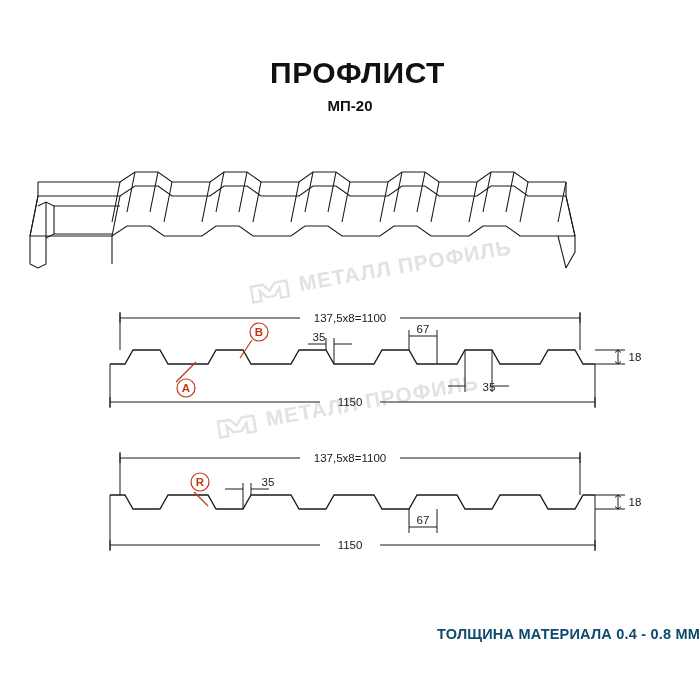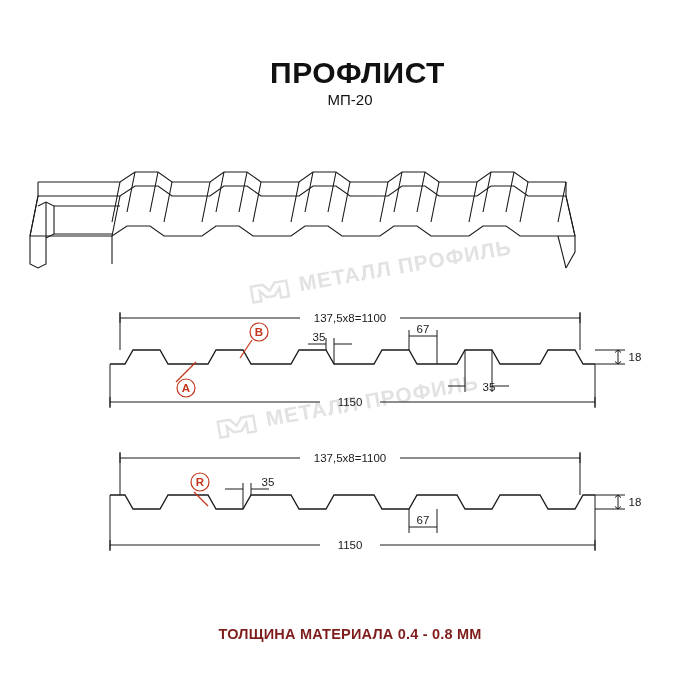--- a/index.html
+++ b/index.html
@@ -30,34 +30,34 @@
     font-size: 30px;
     font-weight: bold;
     letter-spacing: 0.5px;
     color: #111111;
     margin: 0;
     line-height: 1.1;
     padding-left: 15px;
   }
   .subtitle {
     font-size: 15px;
-    font-weight: normal;
+    font-weight: bold;
     color: #111111;
-    margin-top: 3px;
+    margin-top: 9px;
     line-height: 1.1;
   }
   .footer-note {
     position: absolute;
     left: 0;
     right: 0;
     bottom: 58px;
-    text-align: center;
+    text-align: right;
     font-size: 14.5px;
     font-weight: bold;
-    color: #7f1d1d;
+    color: #0c4a6e;
     letter-spacing: 0.2px;
   }
   .svg-layer {
     position: absolute;
     left: 0;
     top: 0;
     width: 700px;
     height: 700px;
   }
   .wm {

